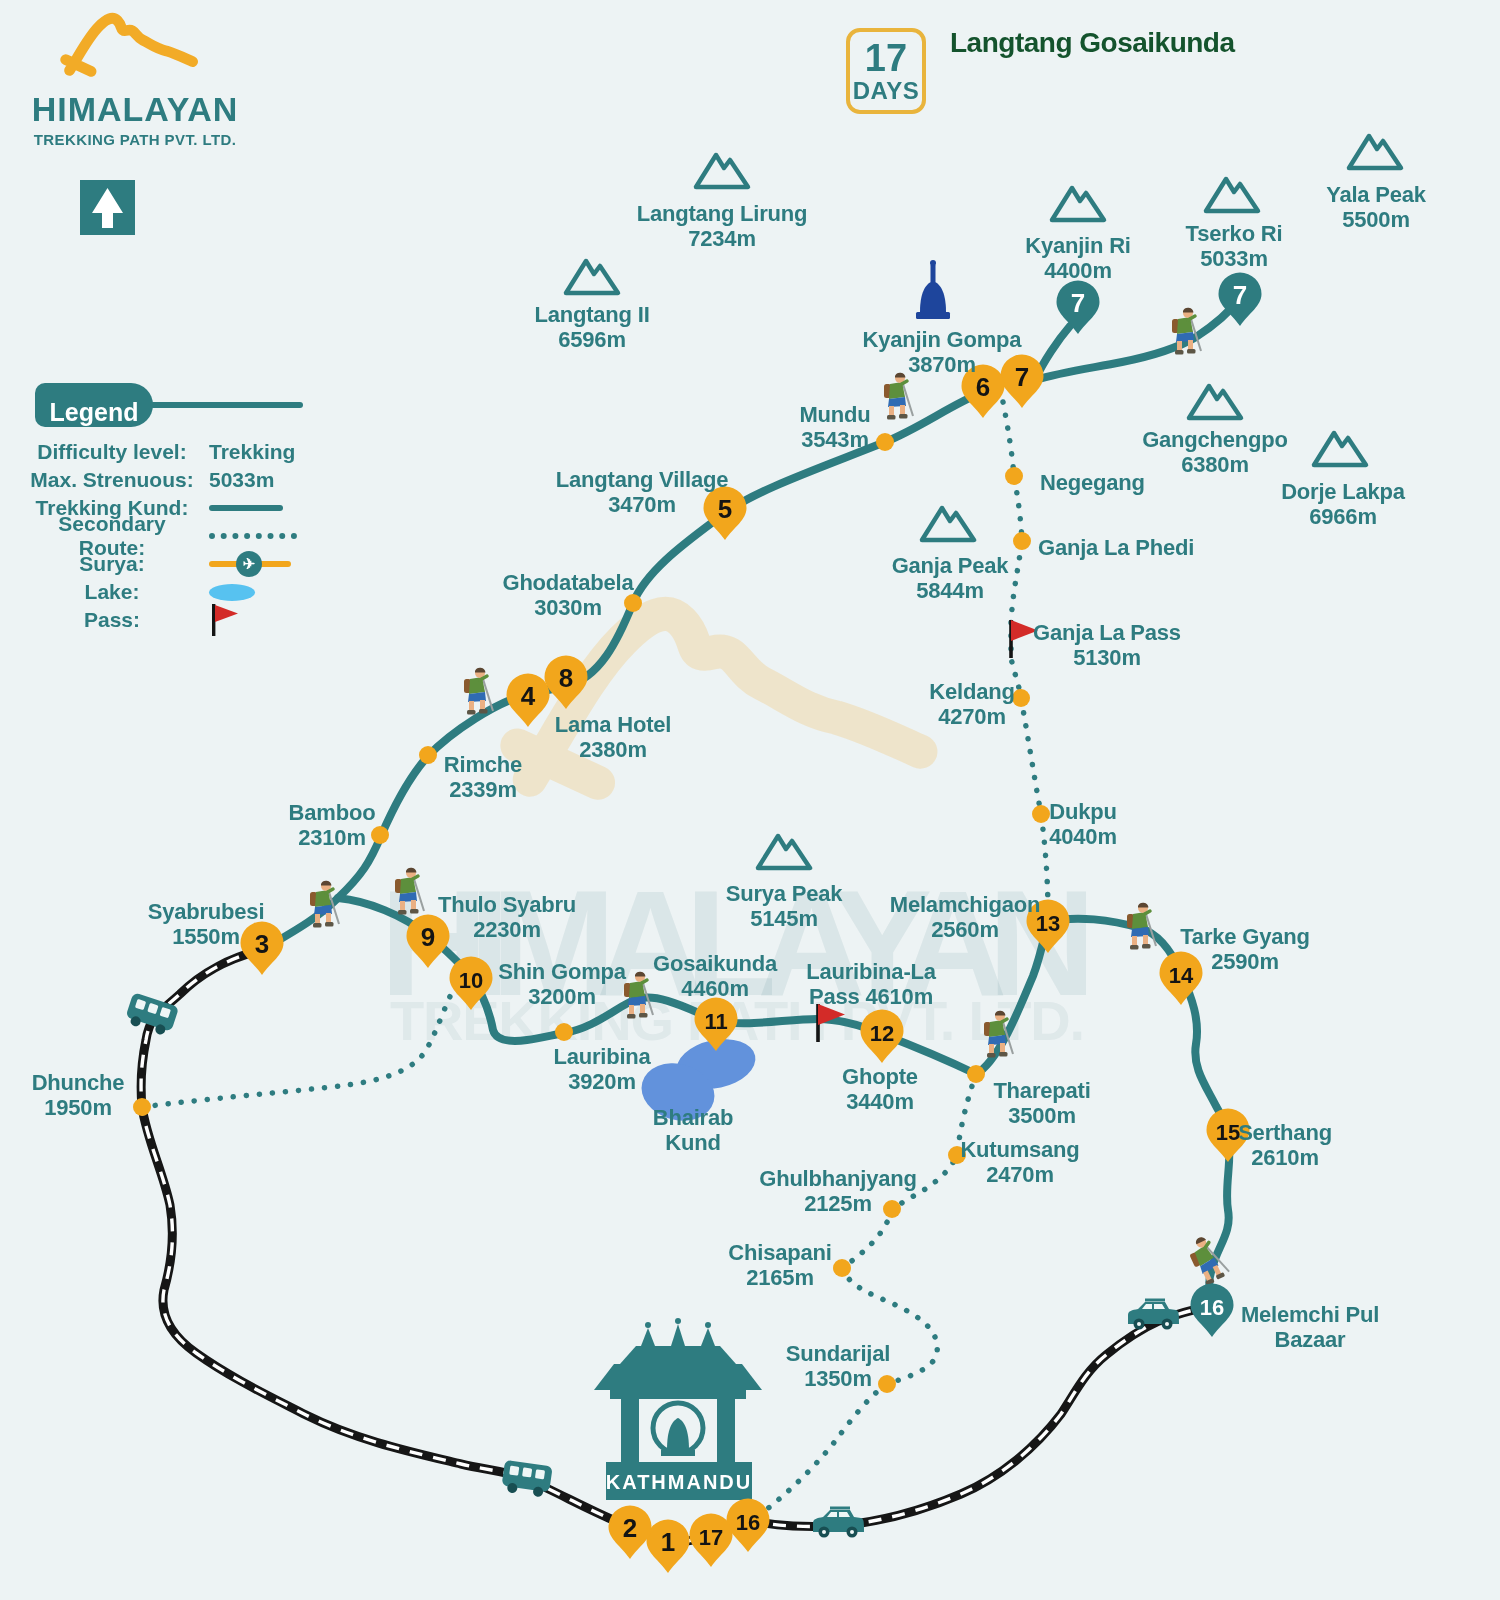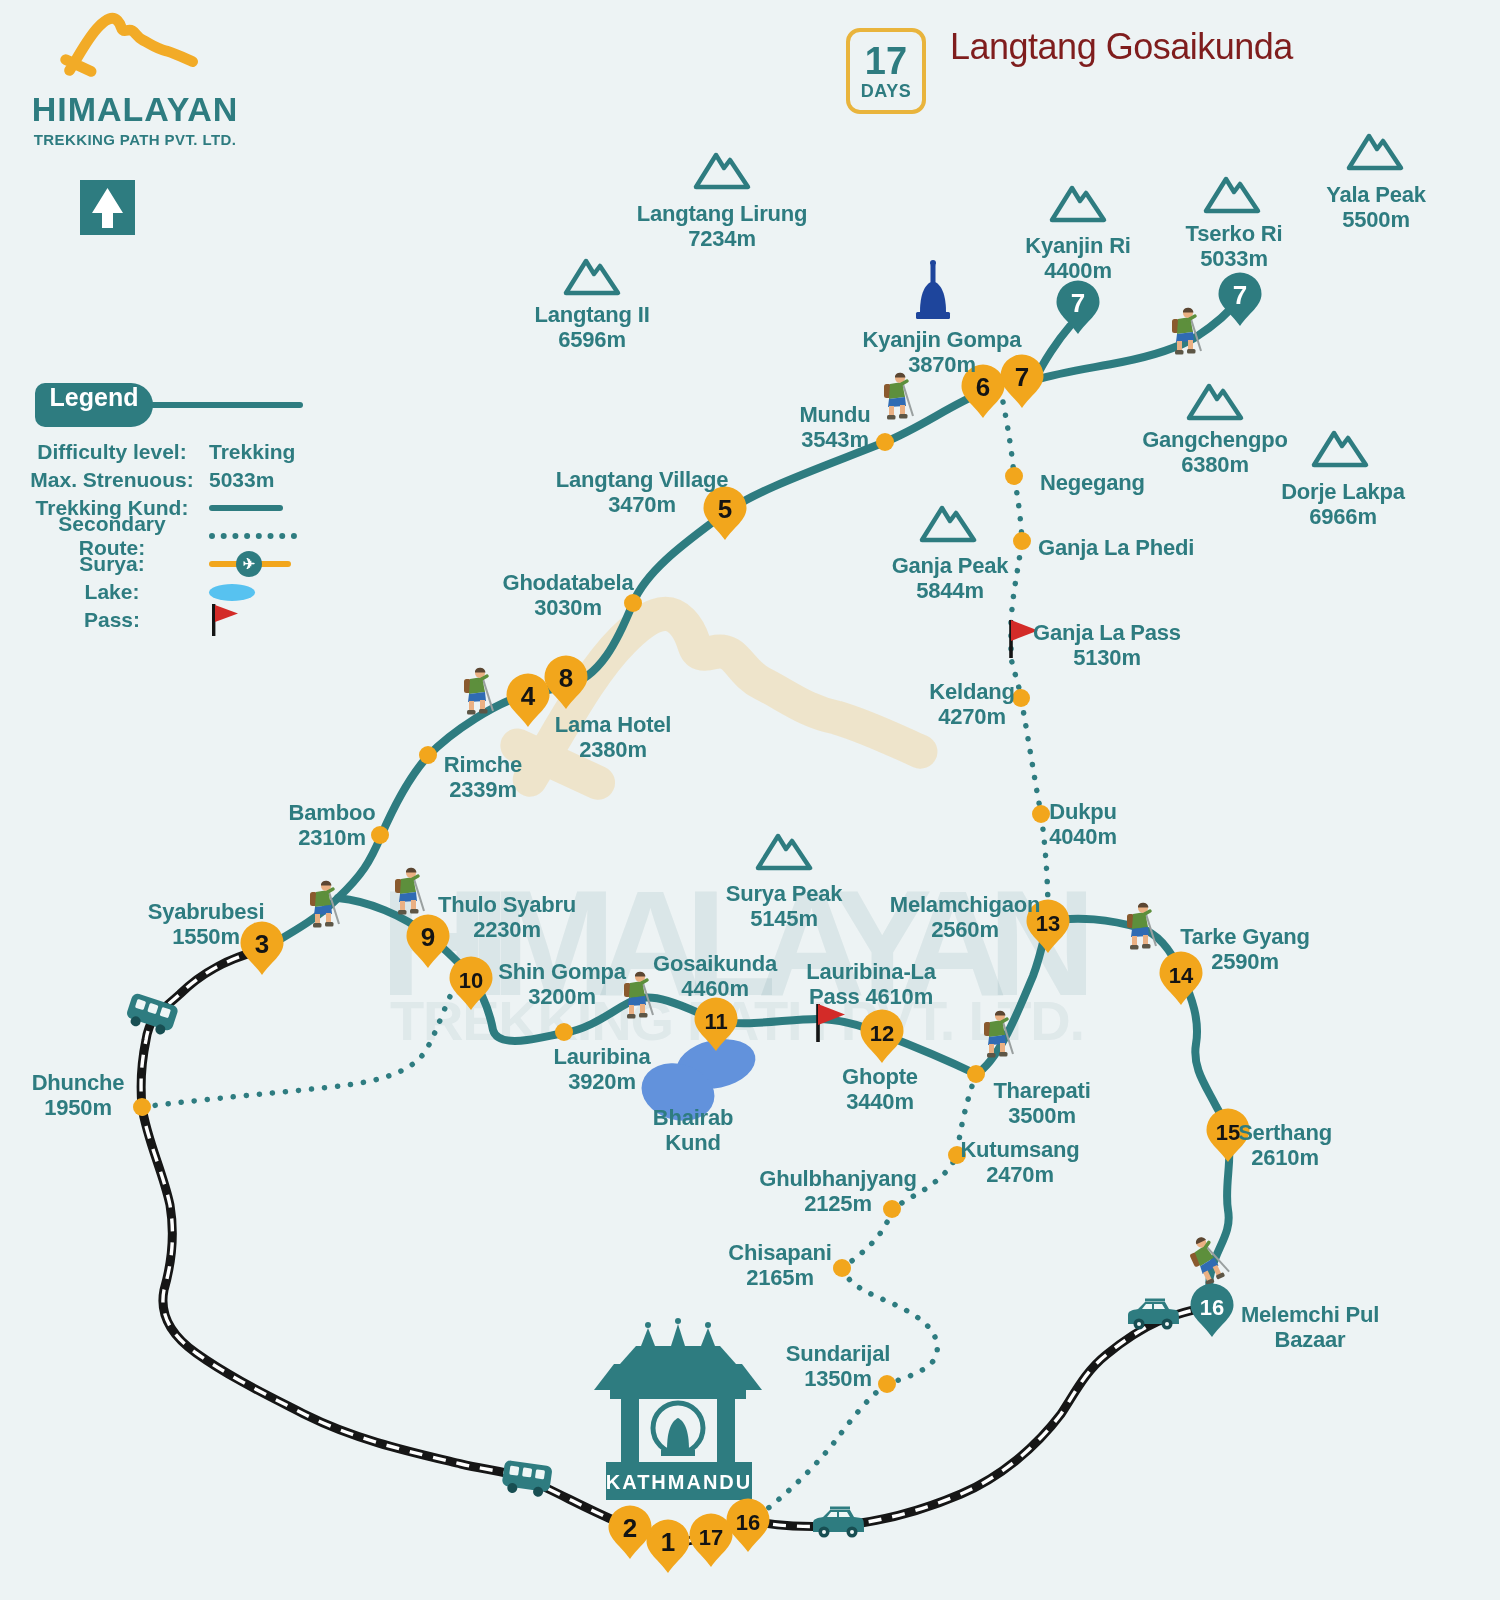--- a/index.html
+++ b/index.html
@@ -7,27 +7,27 @@
        font-family:"Liberation Sans",sans-serif}
   #map-svg{position:absolute;left:0;top:0}
   
   .hdr-logo{position:absolute;left:28px;top:6px;width:214px;text-align:center;color:#2e7c80;z-index:5}
   .logo-name{font-size:34px;font-weight:800;letter-spacing:1px;line-height:1;margin-top:0}
   .logo-sub{font-size:15px;font-weight:700;letter-spacing:.4px;margin-top:5px}
   .days-badge{position:absolute;left:846px;top:28px;width:72px;height:78px;border:4px solid #e9b43c;
       border-radius:14px;display:flex;flex-direction:column;align-items:center;justify-content:center;
       color:#2e7c80;z-index:5}
   .days-num{font-size:38px;font-weight:800;line-height:1}
-  .days-lbl{font-size:18px;font-weight:800;letter-spacing:.5px;line-height:1;margin-top:2px}
-  .map-title{position:absolute;left:950px;top:26px;color:#7f1d1d;font-size:36px;font-weight:400;
+  .days-lbl{font-size:24px;font-weight:800;letter-spacing:.5px;line-height:1;margin-top:2px}
+  .map-title{position:absolute;left:950px;top:26px;color:#14532d;font-size:28px;font-weight:700;
       line-height:1.18;z-index:5;letter-spacing:-.5px}
   
   .legend{position:absolute;left:0;top:380px;width:330px;z-index:5;color:#2e7c80}
   .legend-tab{position:absolute;left:35px;top:3px;width:118px;height:44px;background:#2e7c80;
-      border-radius:10px 22px 22px 10px;display:flex;align-items:flex-start;justify-content:center;
+      border-radius:10px 22px 22px 10px;display:flex;align-items:flex-end;justify-content:center;
       color:#fff;font-size:25px;font-weight:800}
   .legend-line{position:absolute;left:150px;top:22px;width:153px;height:6px;background:#2e7c80;border-radius:3px}
   .legend-rows{position:absolute;left:28px;top:58px;width:290px}
   .lrow{display:flex;align-items:center;height:28px}
   .llabel{width:168px;text-align:center;font-size:21px;font-weight:800;flex:none}
   .lval{margin-left:13px;font-size:21px;font-weight:800;display:flex;align-items:center}
   .sw-solid{display:inline-block;width:74px;height:6px;background:#2e7c80;border-radius:3px}
   .sw-dotted{display:inline-block;width:88px;border-top:6px dotted #2e7c80}
   .sw-flight{position:relative;display:inline-block;width:82px;height:26px}
   .fl-line{position:absolute;left:0;top:10px;width:82px;height:6px;background:#f2a61c;border-radius:3px}

